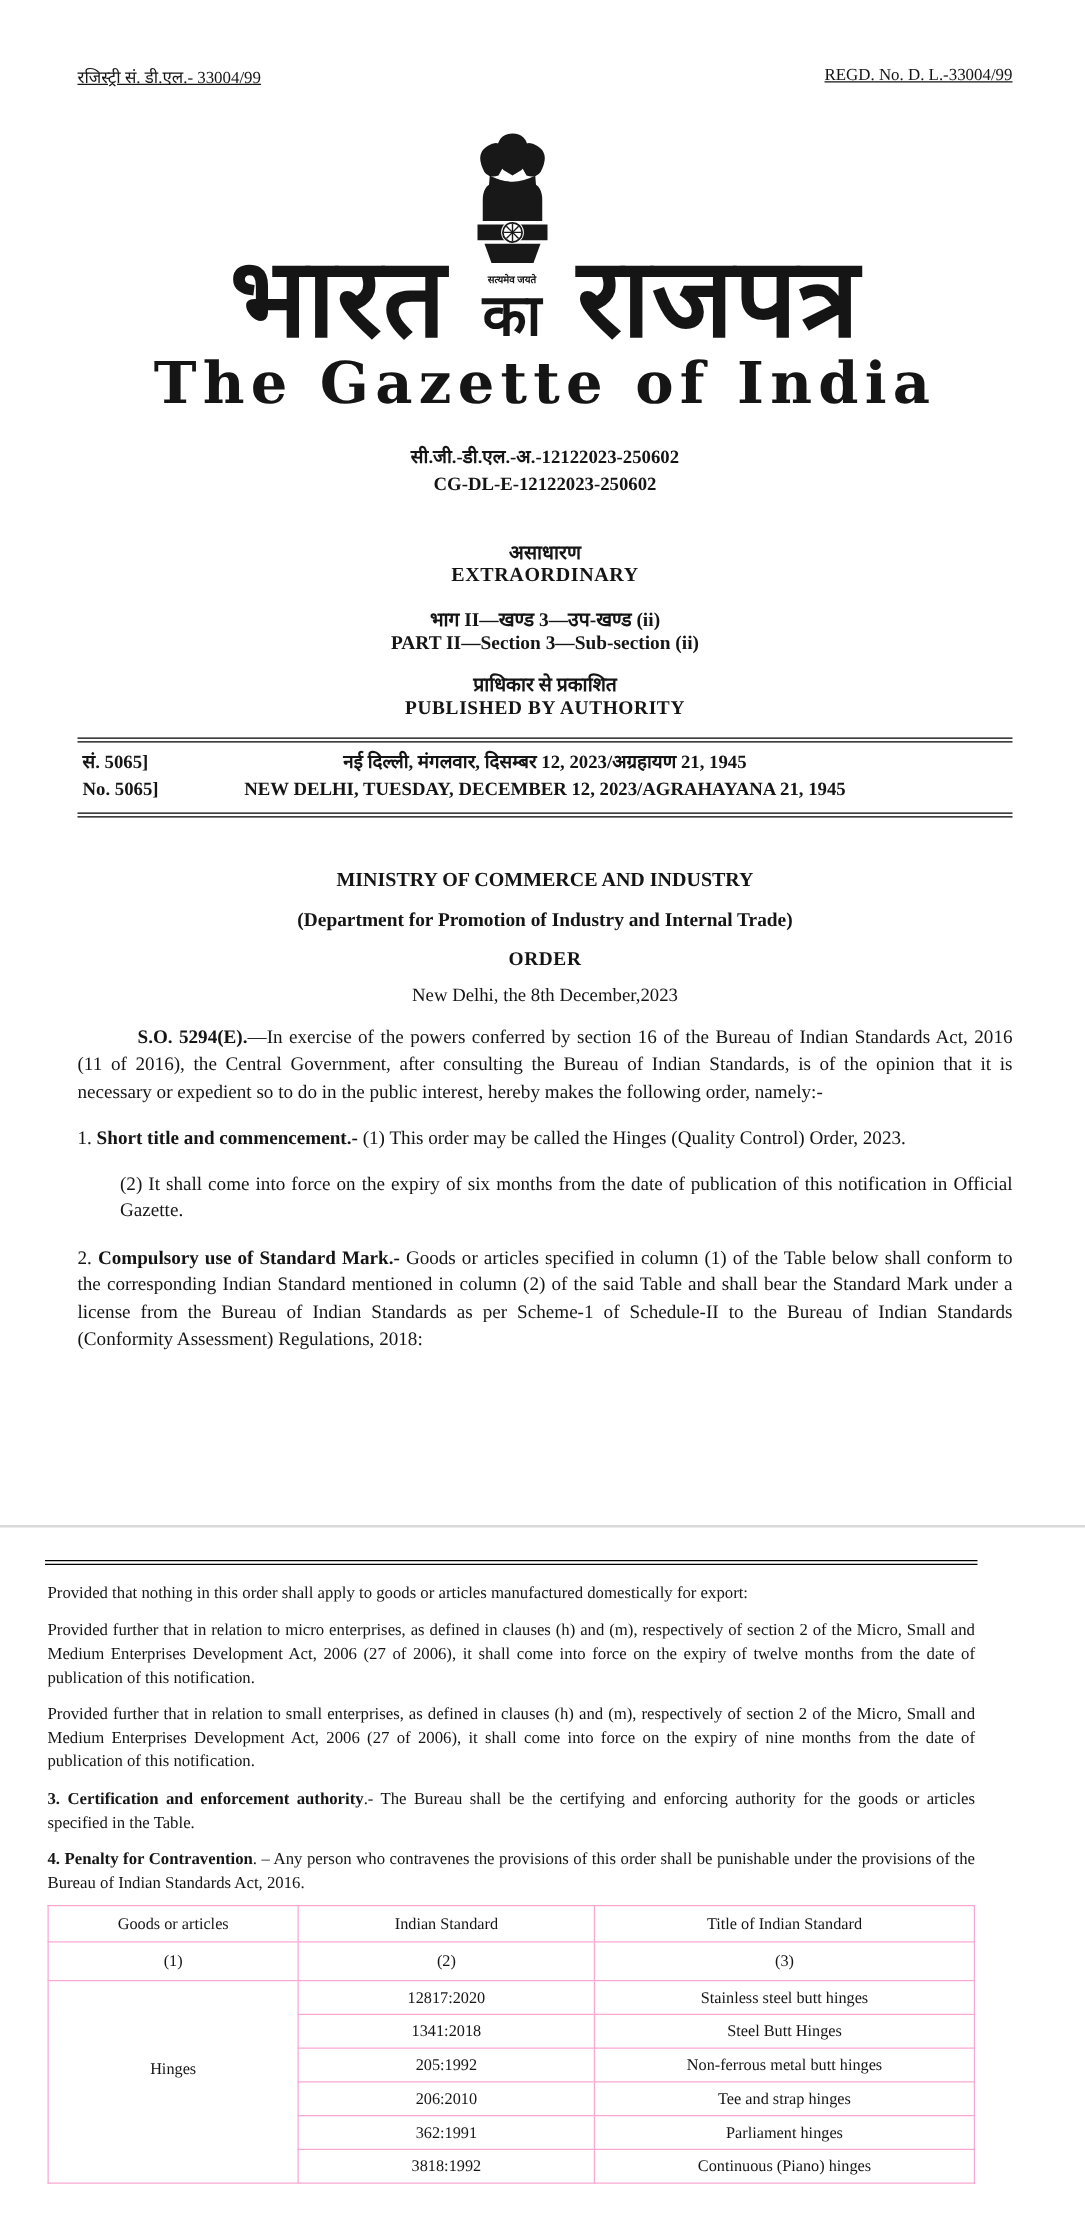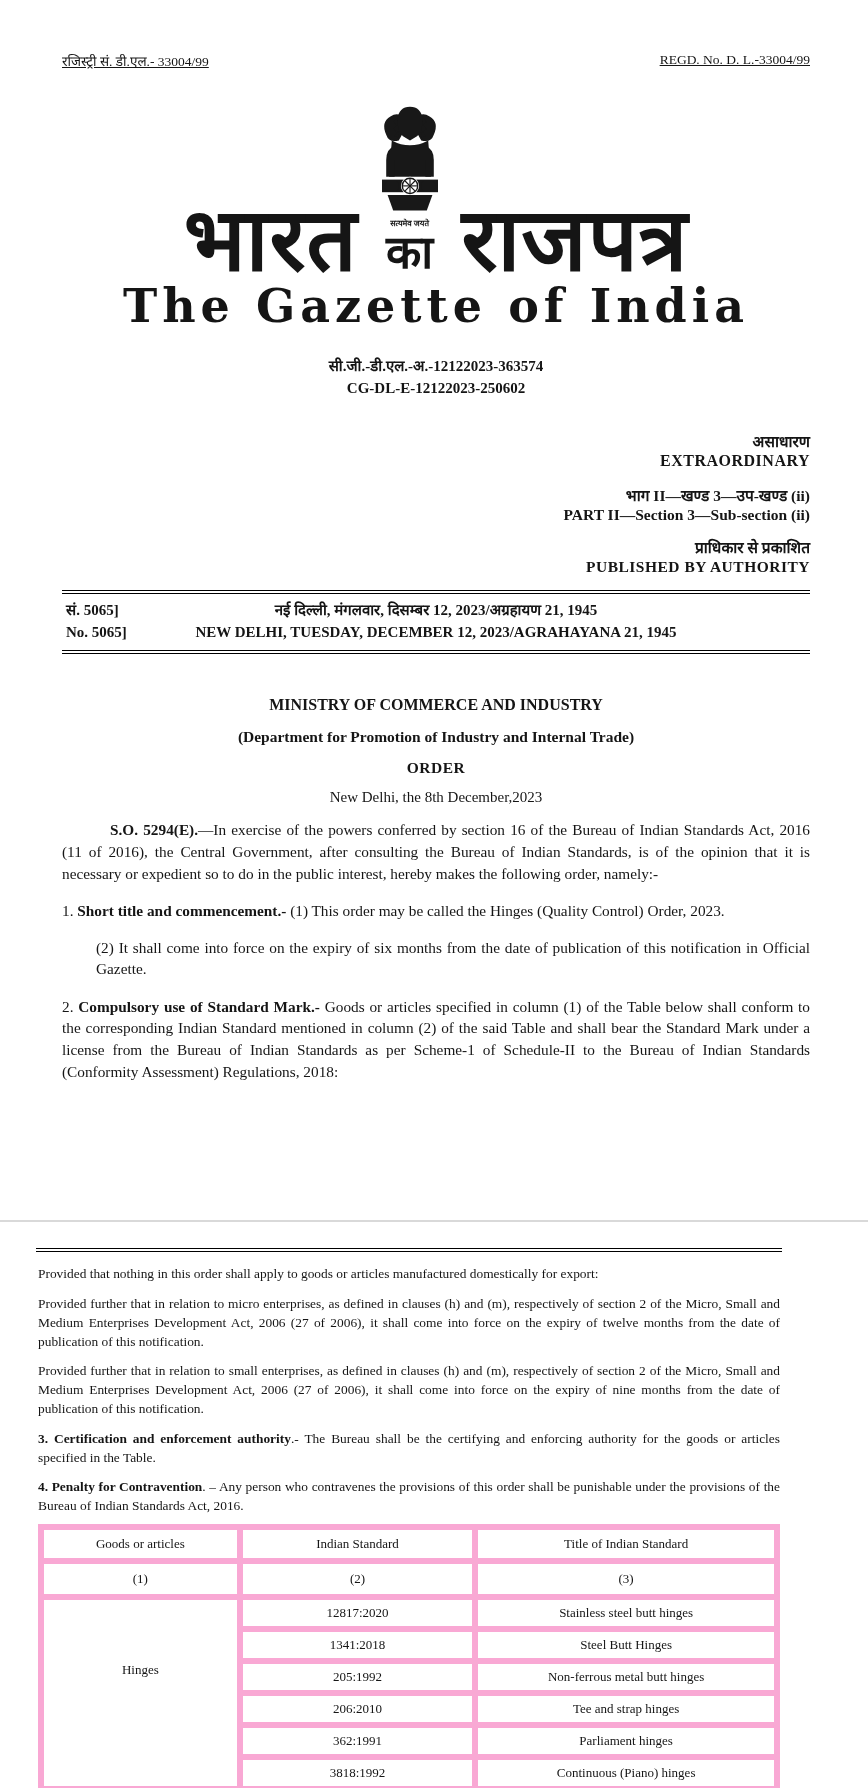--- a/index.html
+++ b/index.html
@@ -52,21 +52,21 @@
     font-size: 46px;
     letter-spacing: 5px;
     margin-top: 6px;
     line-height: 1.05;
   }
 
   .codes { text-align: center; margin-top: 26px; font-size: 15px; line-height: 1.45; }
   .codes .code-hi { font-weight: 600; }
   .codes .code-en { font-weight: bold; }
 
-  .center-block { text-align: right; }
+  .center-block { text-align: center; }
   .extra-hi { margin-top: 30px; font-size: 15.5px; font-weight: bold; }
   .extra-en { font-size: 16px; font-weight: bold; letter-spacing: 0.5px; }
   .part-hi { margin-top: 14px; font-size: 15.5px; font-weight: bold; }
   .part-en { font-size: 15.5px; font-weight: bold; }
   .auth-hi { margin-top: 12px; font-size: 15.5px; font-weight: bold; }
   .auth-en { font-size: 15.5px; font-weight: bold; letter-spacing: 0.5px; }
 
   
   .issue-band { margin-top: 14px; }
   .double-rule { height: 4px; border-top: 1.5px solid #000; border-bottom: 1px solid #000; }
@@ -103,21 +103,21 @@
 
   .table-title { text-align: center; font-weight: bold; font-size: 13.5px; margin-top: 14px; }
 
   table.std-table {
     width: 100%;
     border-collapse: collapse;
     margin-top: 8px;
     font-size: 13px;
   }
   table.std-table th, table.std-table td {
-    border: 6px solid #f9a8d4;
+    border: 1px solid #f9a8d4;
     text-align: center;
     padding: 5px 6px;
     font-weight: normal;
   }
   table.std-table { border: 1.5px solid #000; }
   table.std-table .hdr-row th { padding: 6px 6px; }
   table.std-table .num-row td { padding: 7px 6px; }
   td.goods-cell { vertical-align: top; padding-top: 62px !important; }
   .col-goods { width: 27%; }
   .col-std { width: 32%; }
@@ -171,21 +171,21 @@
       </svg>
       <div class="motto">सत्यमेव जयते</div>
       <div class="ka">का</div>
     </div>
     <div class="hindi-big">राजपत्र</div>
   </div>
 
   <div class="gazette-en">The Gazette of India</div>
 
   <div class="codes">
-    <div class="code-hi">सी.जी.-डी.एल.-अ.-12122023-363574</div>
+    <div class="code-hi">सी.जी.-डी.एल.-अ.-12122023-250602</div>
     <div class="code-en">CG-DL-E-12122023-250602</div>
   </div>
 
   <div class="center-block">
     <div class="extra-hi">असाधारण</div>
     <div class="extra-en">EXTRAORDINARY</div>
     <div class="part-hi">भाग II—खण्ड 3—उप-खण्ड (ii)</div>
     <div class="part-en">PART II—Section 3—Sub-section (ii)</div>
     <div class="auth-hi">प्राधिकार से प्रकाशित</div>
     <div class="auth-en">PUBLISHED BY AUTHORITY</div>

